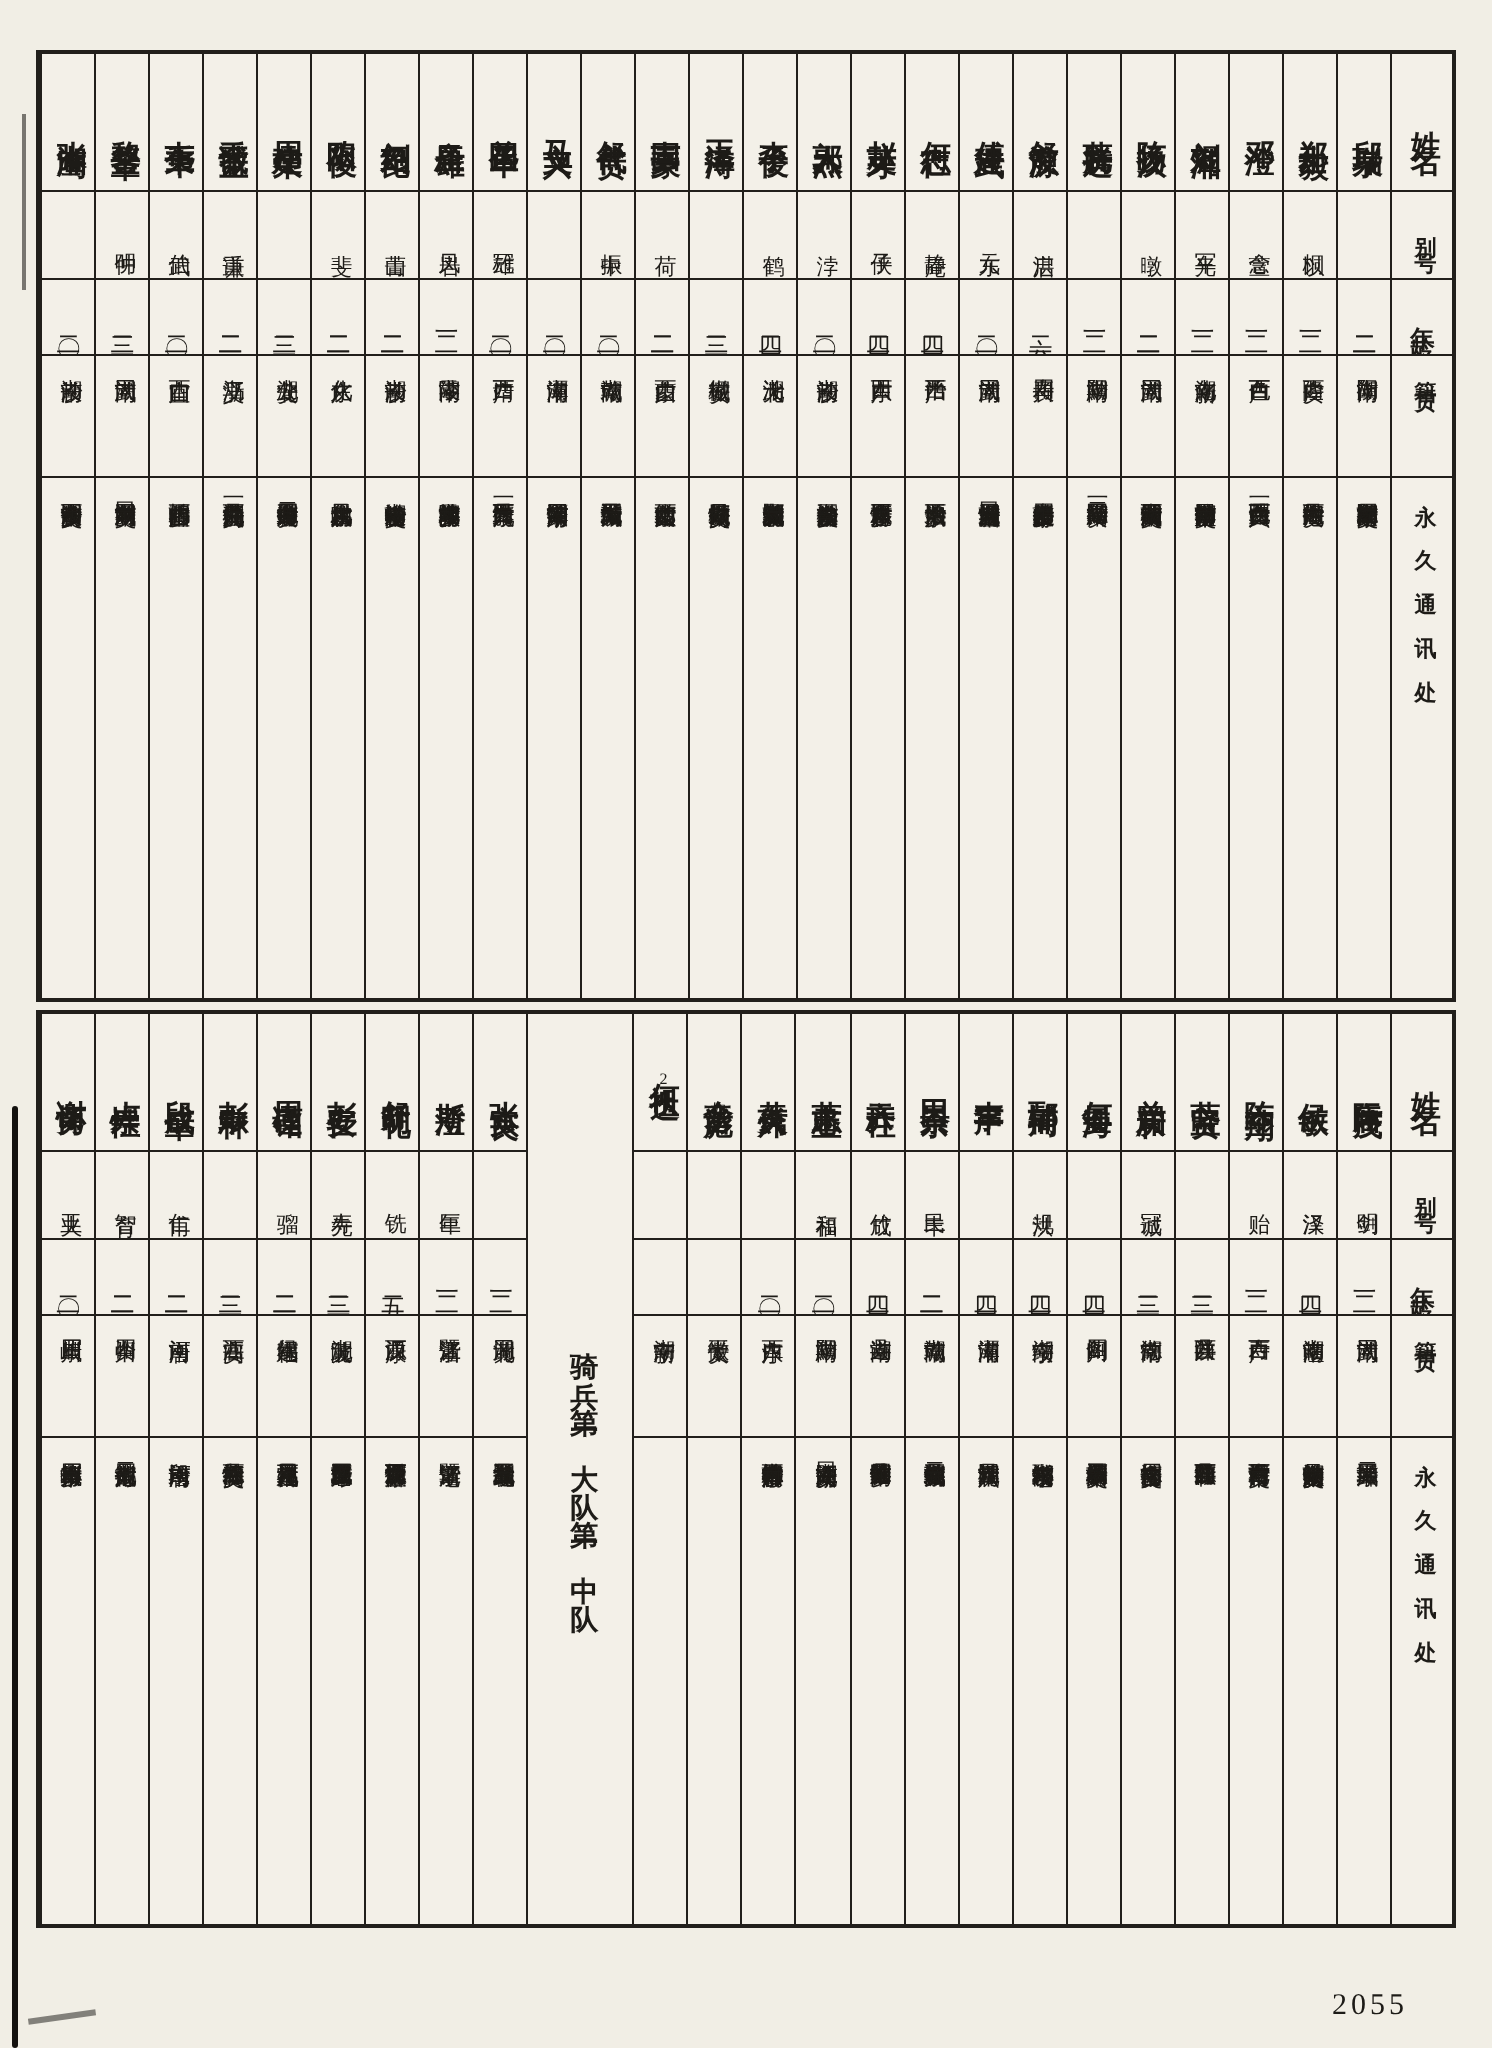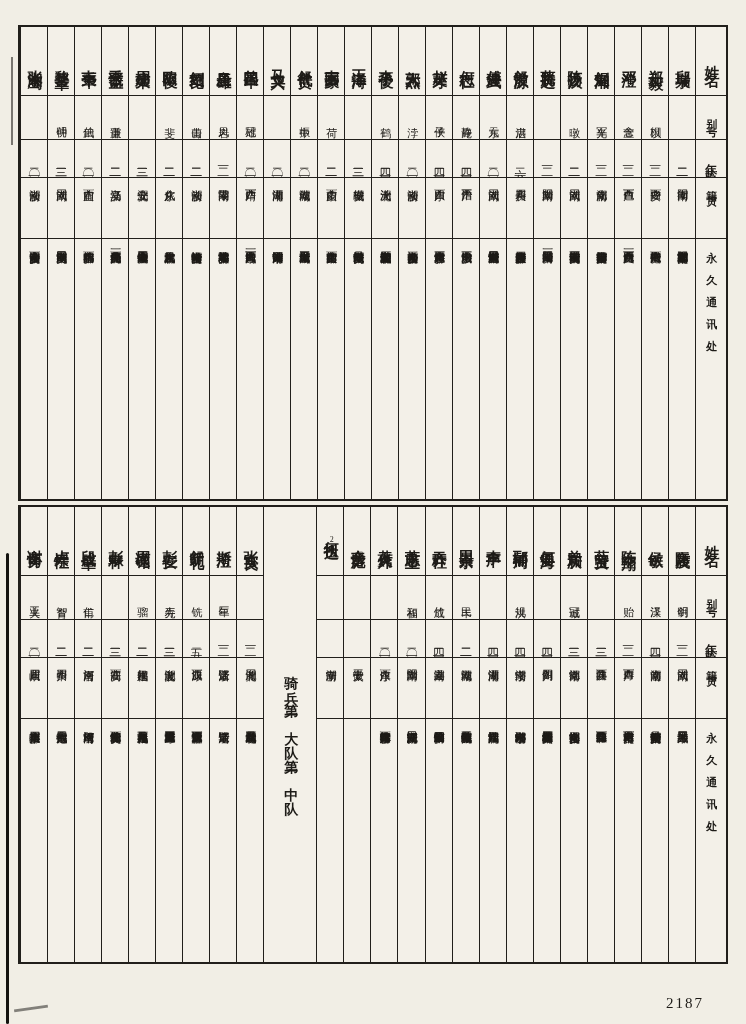--- a/index.html
+++ b/index.html
@@ -920,14 +920,14 @@
           <div class="cell native">
             <span class="v"><span>四川峨眉</span></span>
           </div>
           <div class="cell address">
             <span class="v"><span>四川峨眉青乡小菜市街</span></span>
           </div>
         </div>
       </div>
   </div>
 
-  <div class="page-number">2187</div>
+  <div class="page-number">2055</div>
 </div>
 
 </body></html>

